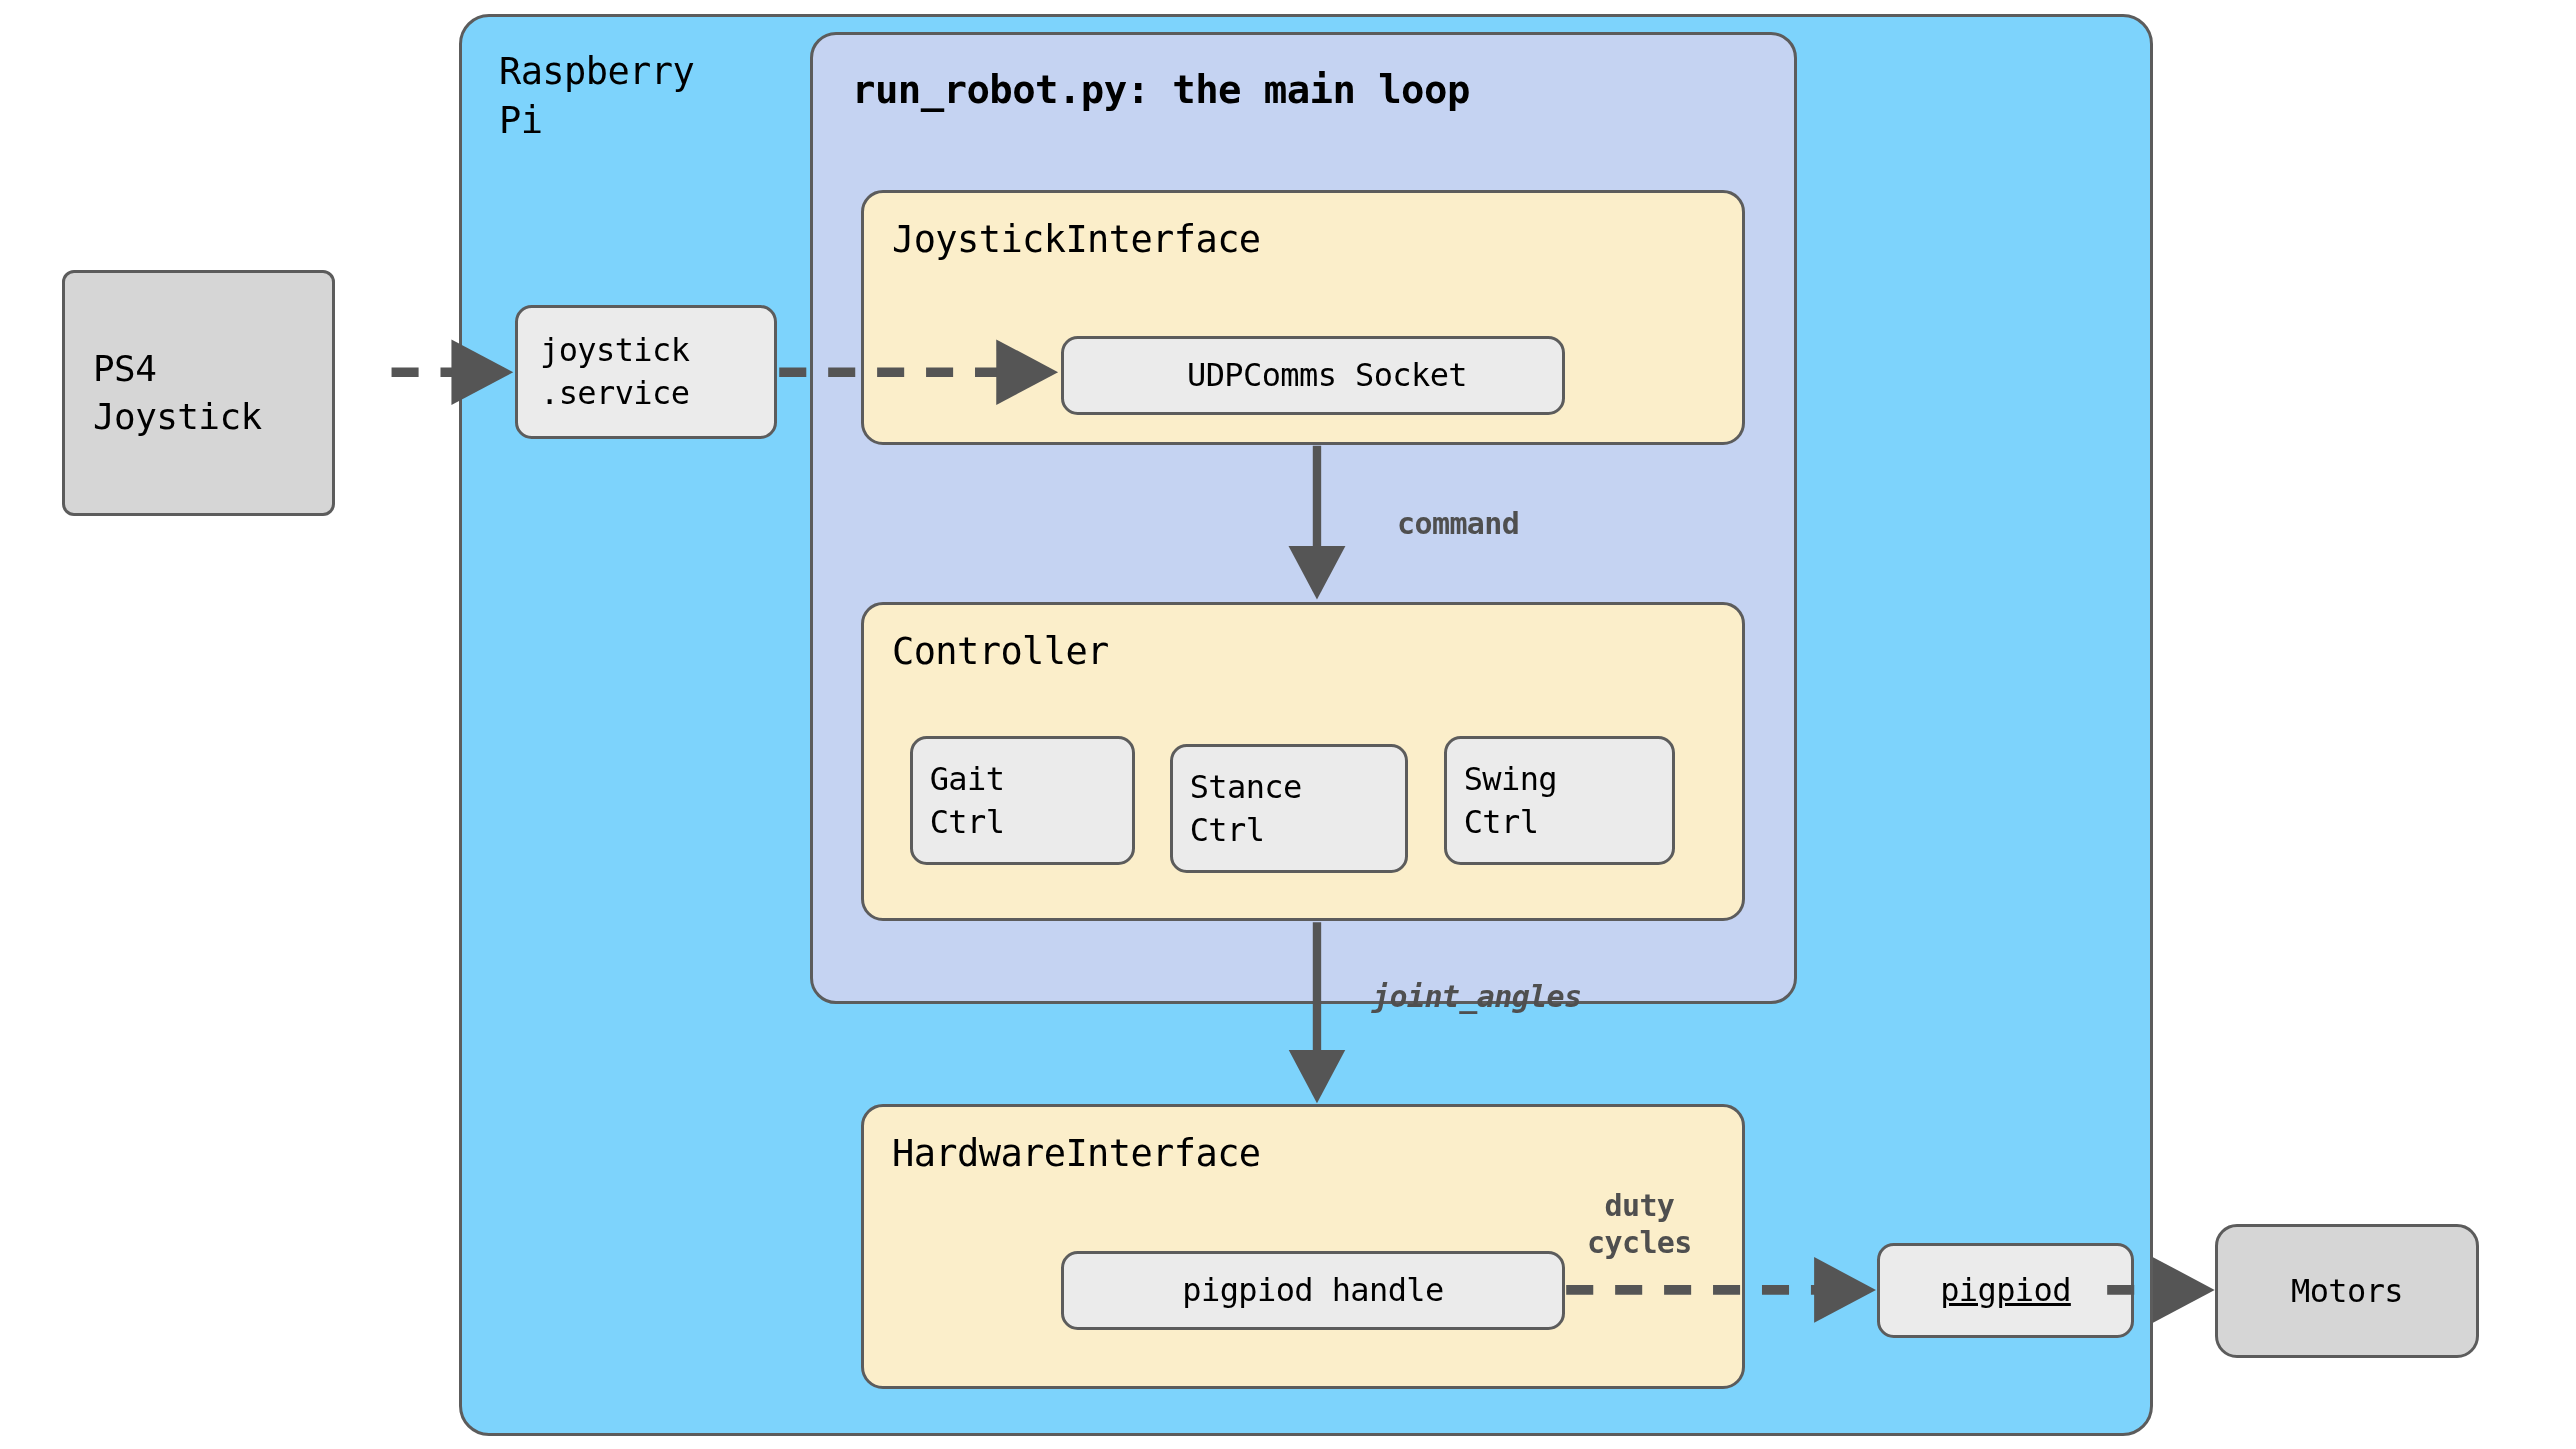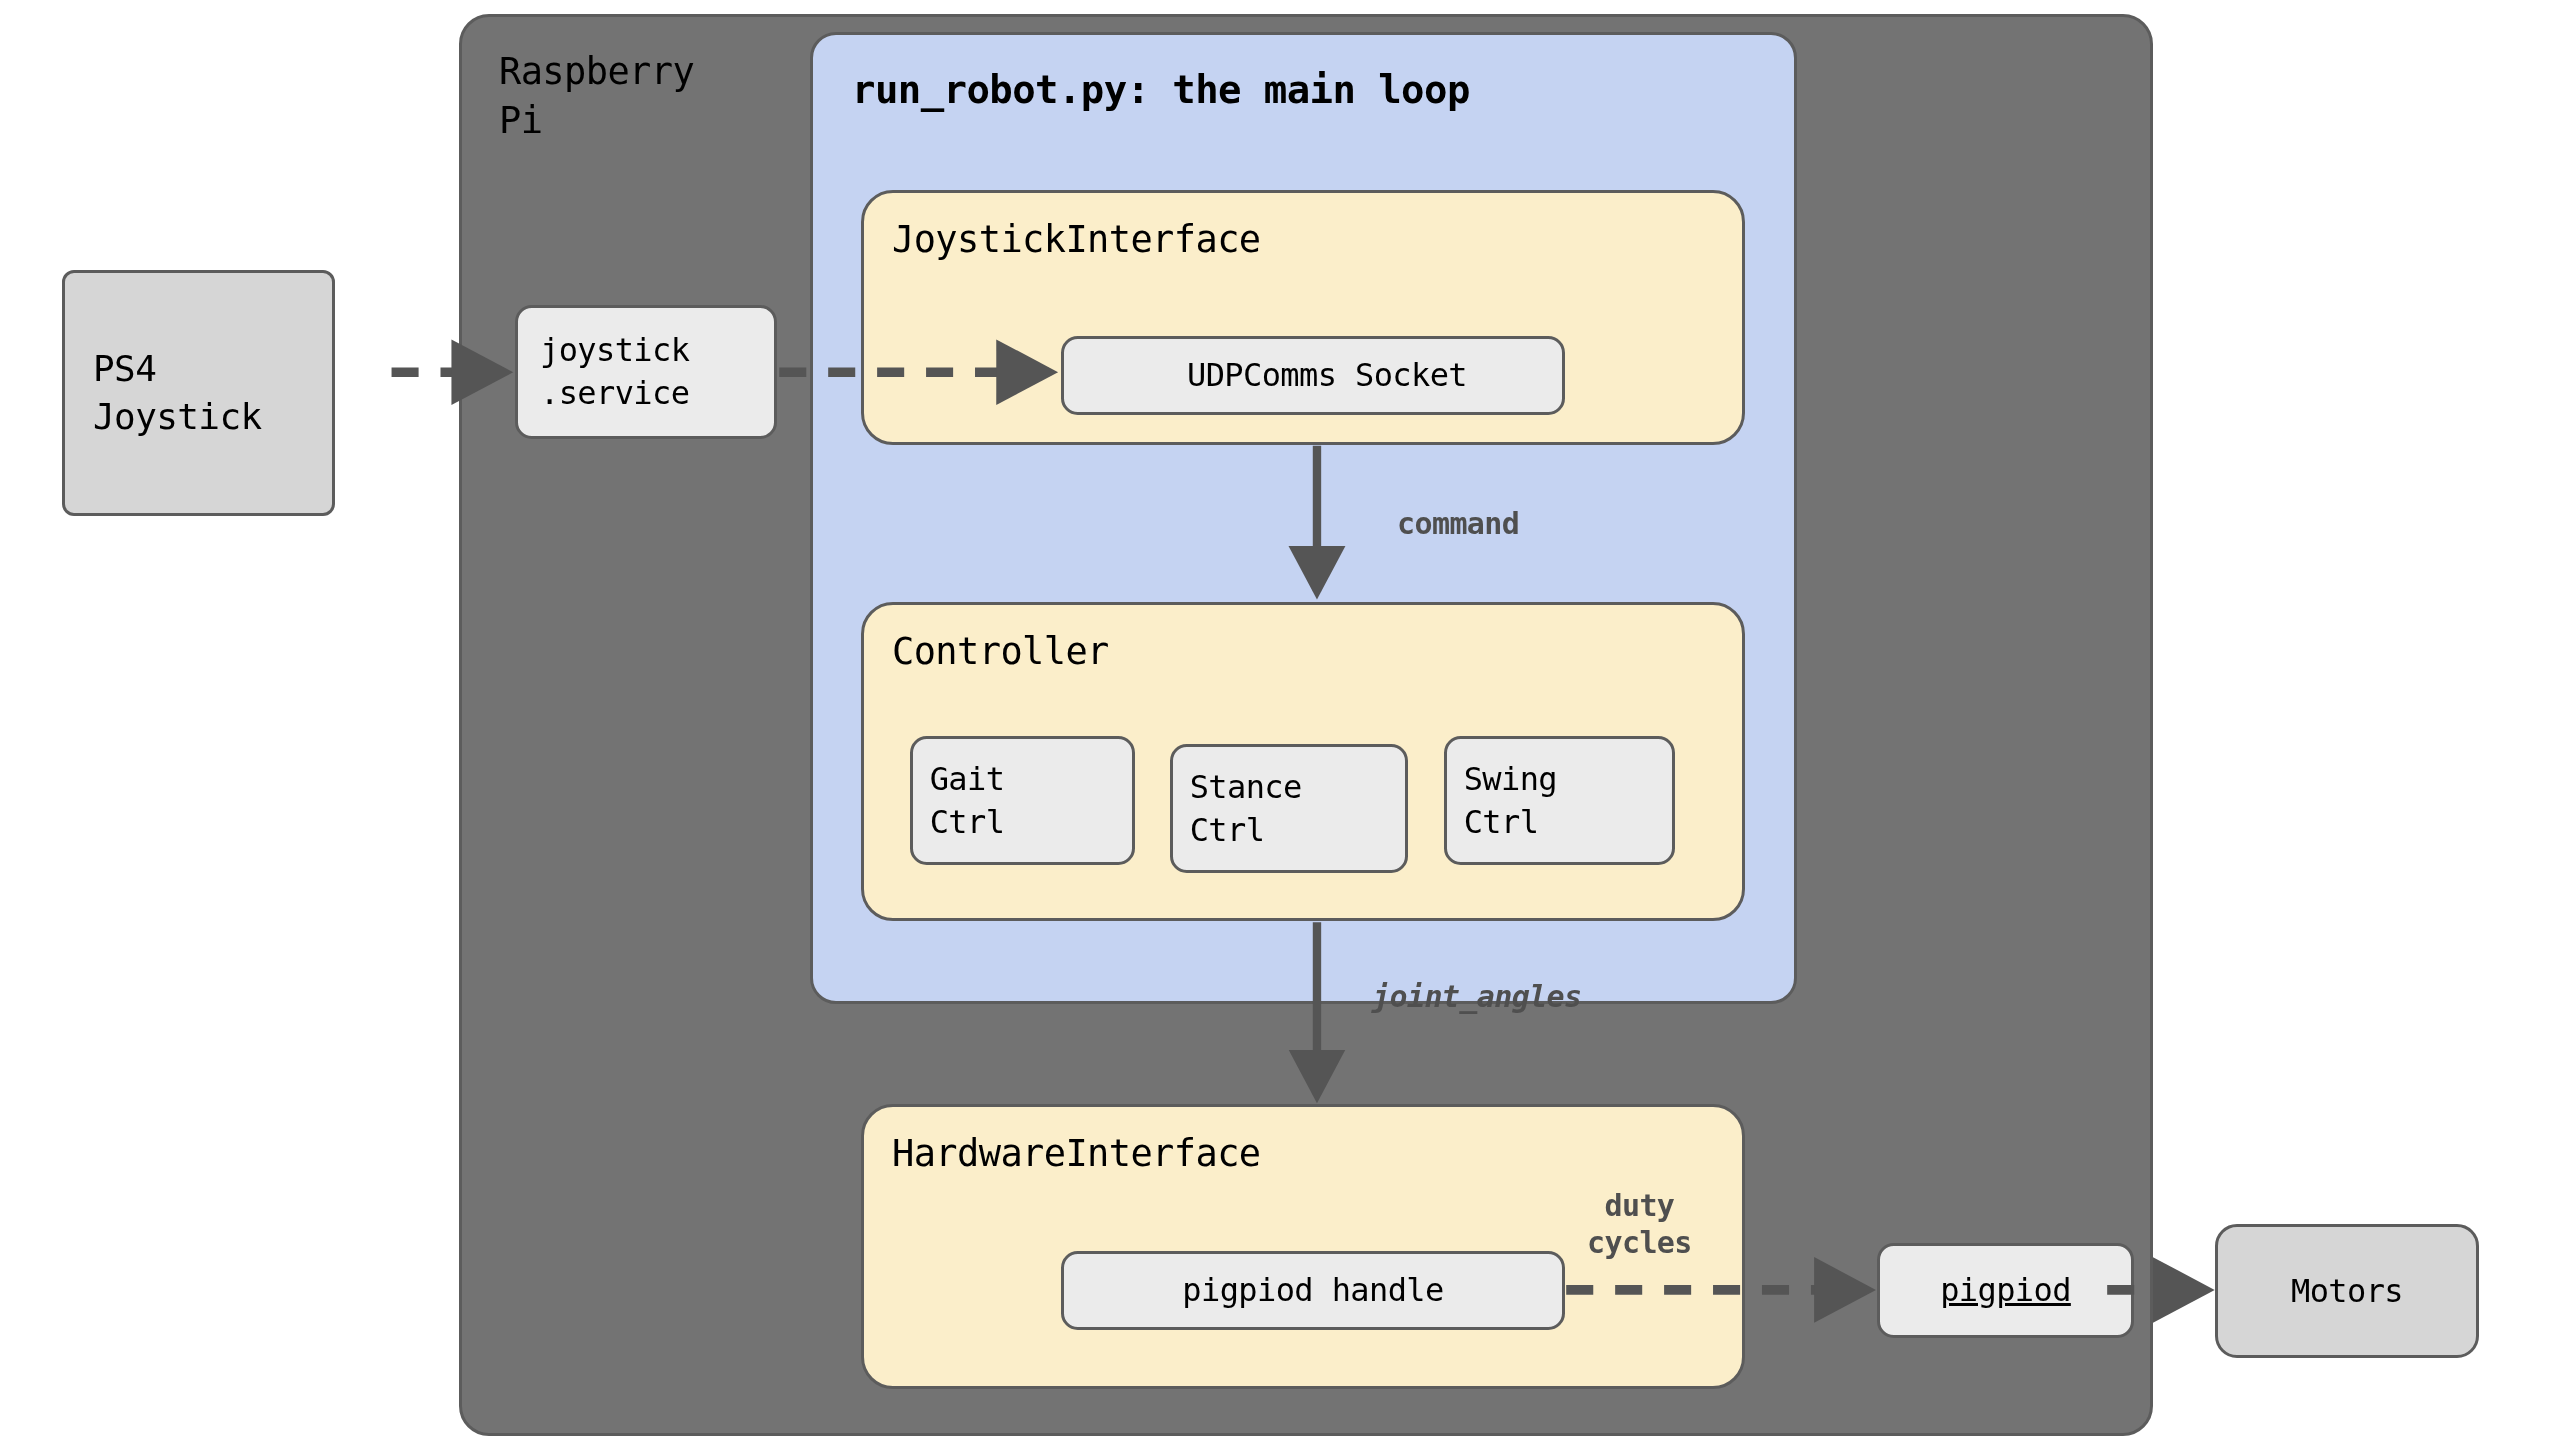--- a/index.html
+++ b/index.html
@@ -24,21 +24,21 @@
     align-items: center;
     border: 3.2px solid #5c5c5c;
     color: #000000;
     white-space: pre-line;
   }
 
   
   #rpi-container {
     left: 459px; top: 14px;
     width: 1694px; height: 1422px;
-    background: #737373;
+    background: #7dd3fc;
     border-radius: 30px;
     align-items: flex-start;
   }
   #rpi-label {
     position: absolute;
     left: 37px; top: 31px;
     font-size: 37px;
     line-height: 1.32;
     letter-spacing: -0.6px;
   }
@@ -55,21 +55,21 @@
     position: absolute;
     left: 39px; top: 32px;
     font-size: 39px;
     font-weight: bold;
     letter-spacing: -0.6px;
   }
 
   
   .yellow-box {
     background: #fbeeca;
-    border-radius: 32px;
+    border-radius: 22px;
     align-items: flex-start;
   }
   .yellow-title {
     position: absolute;
     left: 28px; top: 24.5px;
     font-size: 37px;
     letter-spacing: -0.6px;
   }
   #joystick-interface { left: 861px; top: 190px;  width: 884px; height: 255px; }
   #controller        { left: 861px; top: 602px;  width: 884px; height: 319px; }

